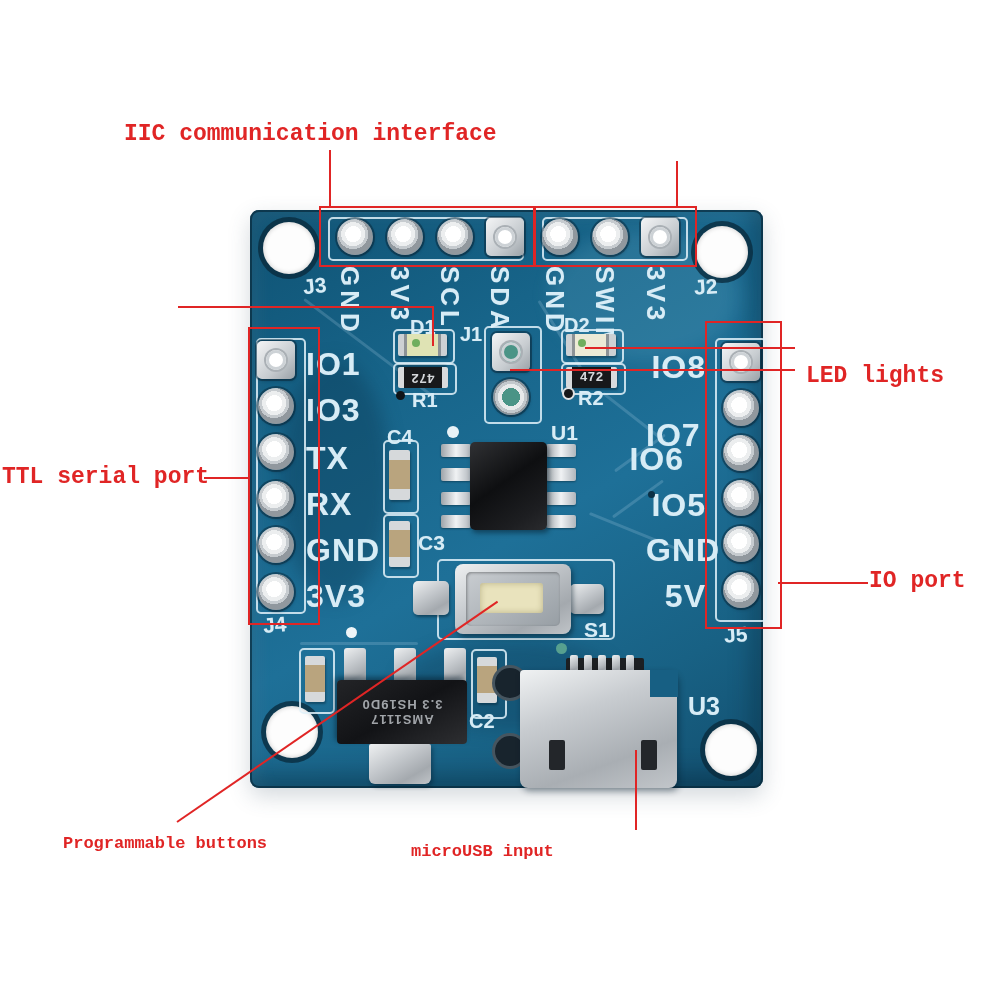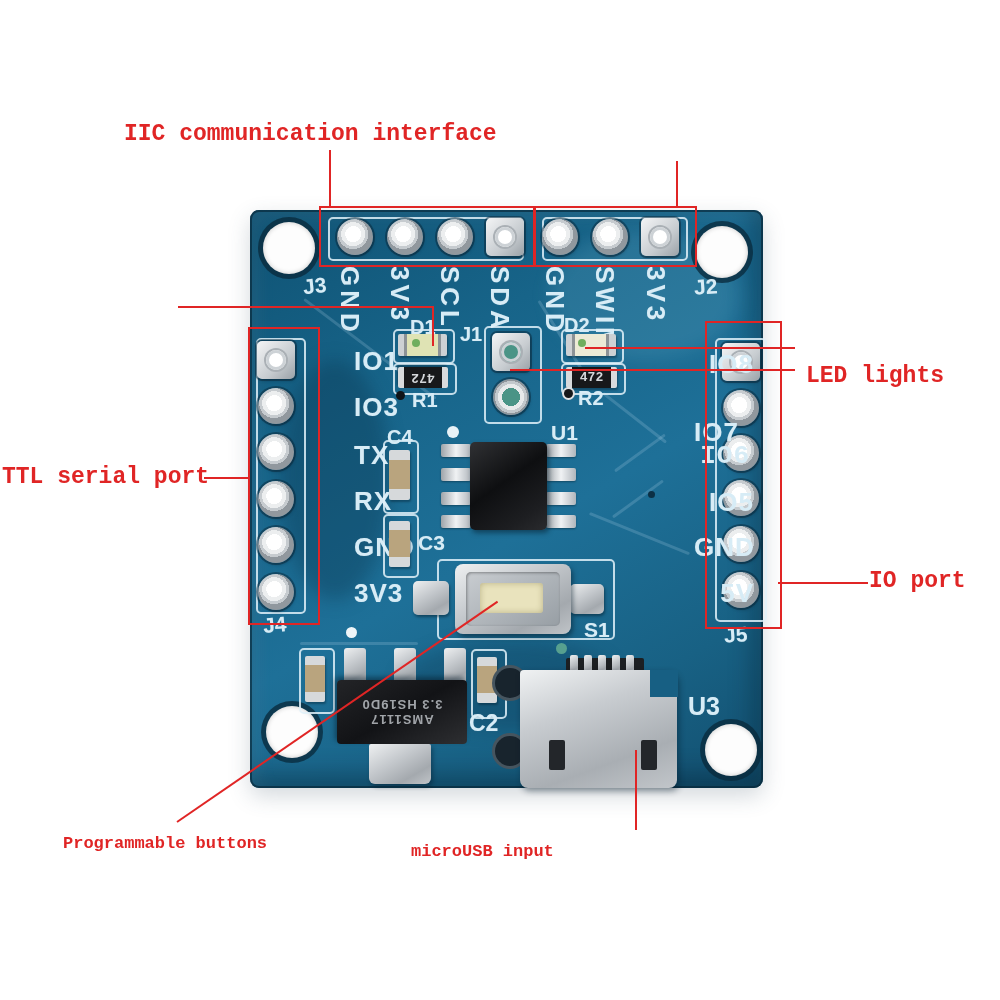--- a/index.html
+++ b/index.html
@@ -15,21 +15,21 @@
   .trace{position:absolute;background:rgba(190,222,238,.20);height:3px;border-radius:2px;transform-origin:0 0;}
   .patch{position:absolute;border-radius:50%;filter:blur(9px);}
   .hole{position:absolute;width:52px;height:52px;border-radius:50%;background:#fdfdfd;
     box-shadow:0 0 0 5px rgba(9,42,60,.78),inset 0 0 5px rgba(0,0,0,.22);}
   .dot{position:absolute;border-radius:50%;}
   
   .sbox{position:absolute;border:2px solid rgba(224,241,249,.85);border-radius:5px;}
   .silk{position:absolute;color:#d7ecf6;font-weight:bold;white-space:nowrap;
         text-shadow:0 0 1px rgba(255,255,255,.25);}
   .ref{font-size:21px;}
-  .pinlbl{font-size:26px;letter-spacing:1px;margin-left:48px;}
+  .pinlbl{font-size:32px;letter-spacing:1px;}
   .vsilk{position:absolute;color:#d7ecf6;font-weight:bold;white-space:nowrap;font-size:26px;
          letter-spacing:4px;transform:rotate(90deg);transform-origin:0 0;
          text-shadow:0 0 1px rgba(255,255,255,.25);}
   
   .padr{position:absolute;width:36px;height:36px;border-radius:50%;
     background:radial-gradient(circle at 45% 42%,#ffffff 0 8px,#eceeef 8px 12px,#c6cbcf 12px 15px,#91989e 15px 18px);
     box-shadow:0 0 0 2px rgba(10,40,58,.5),1px 2px 3px rgba(5,30,45,.35);}
   .pads{position:absolute;width:38px;height:38px;border-radius:5px;
     background:linear-gradient(135deg,#f4f5f6,#c7ccd0 60%,#9aa1a7);
     box-shadow:0 0 0 2px rgba(10,40,58,.5),1px 2px 3px rgba(5,30,45,.35);}
@@ -120,21 +120,21 @@
 
   <div class="sbox" style="left:715px;top:338px;width:48px;height:280px;"></div>
   <div class="pads" style="left:722px;top:343px;"></div>
   <div class="padr" style="left:723px;top:390px;"></div>
   <div class="padr" style="left:723px;top:435px;"></div>
   <div class="padr" style="left:723px;top:480px;"></div>
   <div class="padr" style="left:723px;top:526px;"></div>
   <div class="padr" style="left:723px;top:572px;"></div>
   <div class="silk pinlbl" style="left:646px;width:60px;text-align:right;top:349px;">IO8</div>
   <div class="silk pinlbl" style="left:646px;width:60px;text-align:left;top:417px;">IO7</div>
-  <div class="silk pinlbl" style="left:642px;width:60px;text-align:right;top:441px;font-family:Liberation Mono, monospace;">IO6</div>
+  <div class="silk pinlbl" style="left:624px;width:60px;text-align:right;top:441px;">IO6</div>
   <div class="silk pinlbl" style="left:646px;width:60px;text-align:right;top:487px;">IO5</div>
   <div class="silk pinlbl" style="left:646px;width:60px;text-align:right;top:532px;">GND</div>
   <div class="silk pinlbl" style="left:646px;width:60px;text-align:right;top:578px;">5V</div>
   <div class="silk ref" style="left:724px;top:623px;transform:rotate(-4deg);">J5</div>
 
   <div class="sbox" style="left:393px;top:329px;width:58px;height:31px;"></div>
   <div class="ledbody" style="left:398px;top:334px;width:49px;height:22px;--led:#dfe3b4;"></div>
   <div class="dot" style="left:412px;top:339px;width:8px;height:8px;background:#6fae5e;"></div>
   <div class="silk ref" style="left:410px;top:316px;font-size:20px;">D1</div>
   <div class="sbox" style="left:393px;top:363px;width:60px;height:28px;"></div>
@@ -200,21 +200,21 @@
        background:linear-gradient(150deg,#2e2f32 0%,#121316 50%,#232427 100%);box-shadow:2px 3px 5px rgba(4,25,40,.5);
        display:flex;align-items:center;justify-content:center;transform:rotate(180deg);">
     <div style="text-align:center;color:#b9bdc2;font-size:13px;font-weight:bold;letter-spacing:1px;opacity:.85;">
       <div>AMS1117</div>
       <div>3.3 HS19D0</div>
     </div>
   </div>
   <div class="metal" style="position:absolute;left:369px;top:744px;width:62px;height:40px;border-radius:2px 2px 6px 6px;box-shadow:2px 3px 4px rgba(4,25,40,.4);"></div>
   <div class="sbox" style="left:471px;top:649px;width:32px;height:66px;"></div>
   <div class="cap" style="left:477px;top:657px;width:20px;height:46px;"></div>
-  <div class="silk ref" style="left:469px;top:710px;font-size:23px;">C2</div>
+  <div class="silk ref" style="left:469px;top:710px;font-size:20px;">C2</div>
   <div class="dot" style="left:346px;top:627px;width:11px;height:11px;background:#eef5f8;"></div>
   <div class="dot" style="left:556px;top:643px;width:11px;height:11px;background:#57a08f;"></div>
   <div class="dot" style="left:648px;top:491px;width:7px;height:7px;background:#0c3045;"></div>
 
   <div class="dot" style="left:495px;top:668px;width:30px;height:30px;background:#18242d;box-shadow:0 0 0 3px #46555f;"></div>
   <div class="dot" style="left:495px;top:736px;width:30px;height:30px;background:#18242d;box-shadow:0 0 0 3px #46555f;"></div>
   <div style="position:absolute;left:566px;top:658px;width:78px;height:16px;background:#1c1f22;border-radius:2px;"></div>
   <div class="metal" style="position:absolute;left:570px;top:655px;width:8px;height:18px;border-radius:2px;"></div>
   <div class="metal" style="position:absolute;left:584px;top:655px;width:8px;height:18px;border-radius:2px;"></div>
   <div class="metal" style="position:absolute;left:598px;top:655px;width:8px;height:18px;border-radius:2px;"></div>

